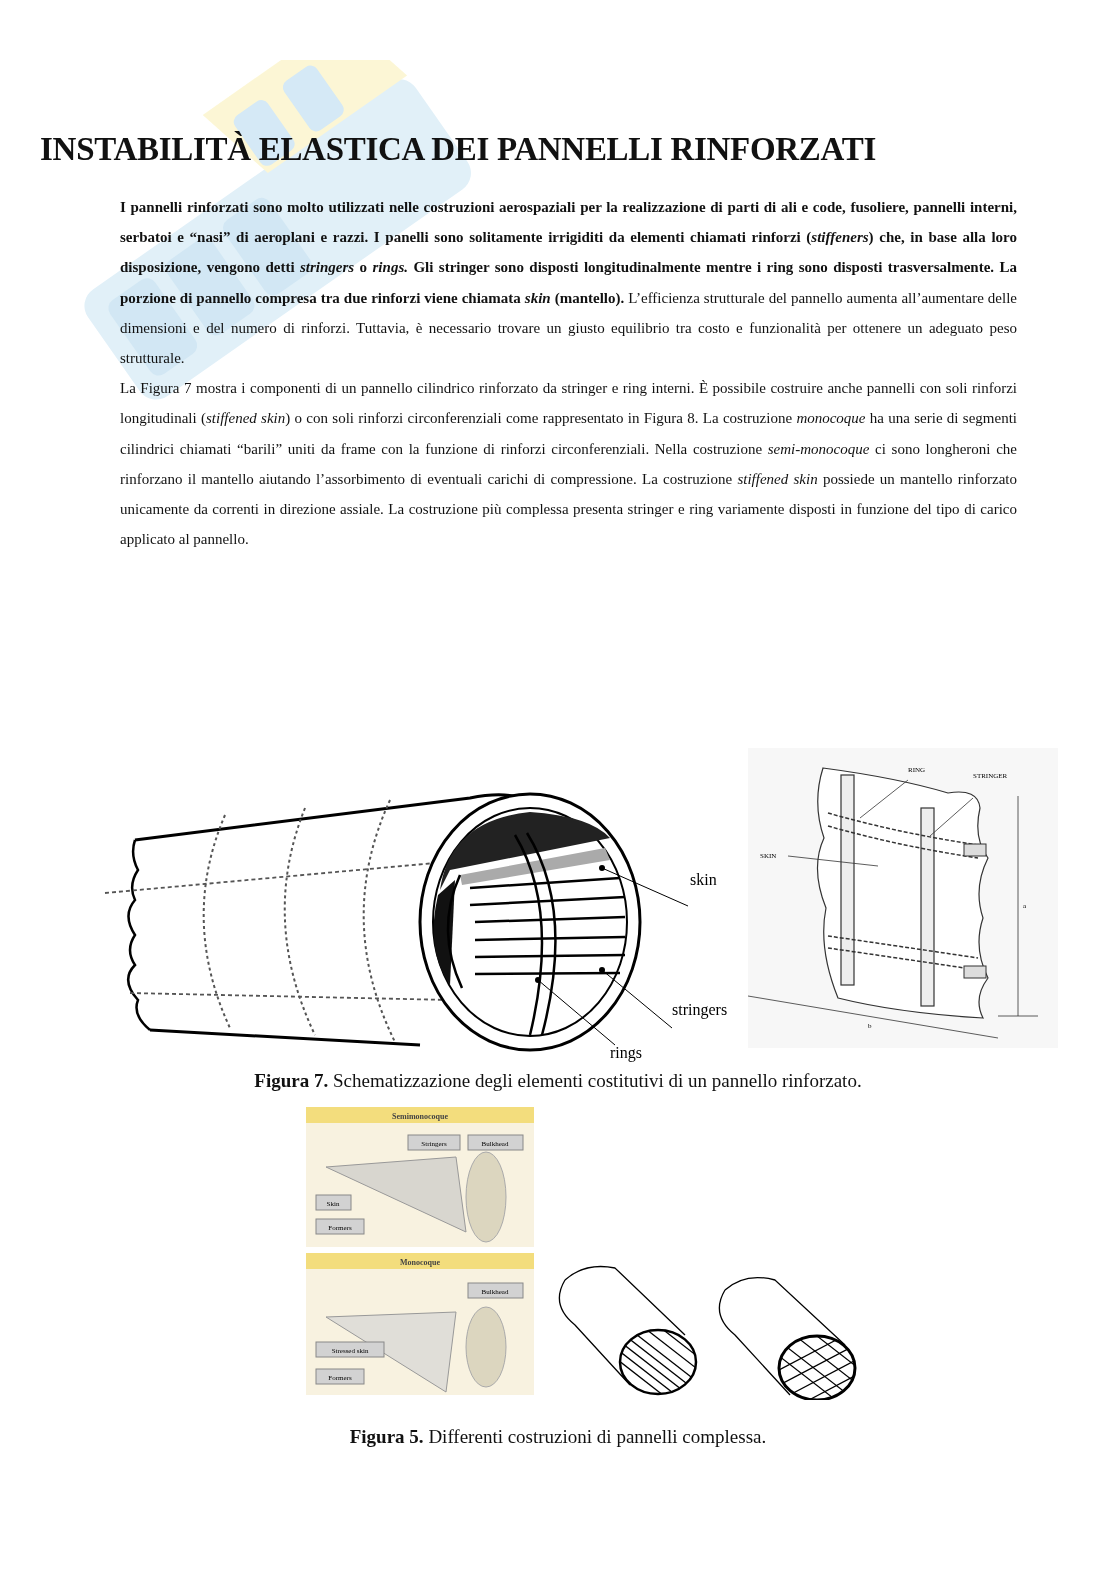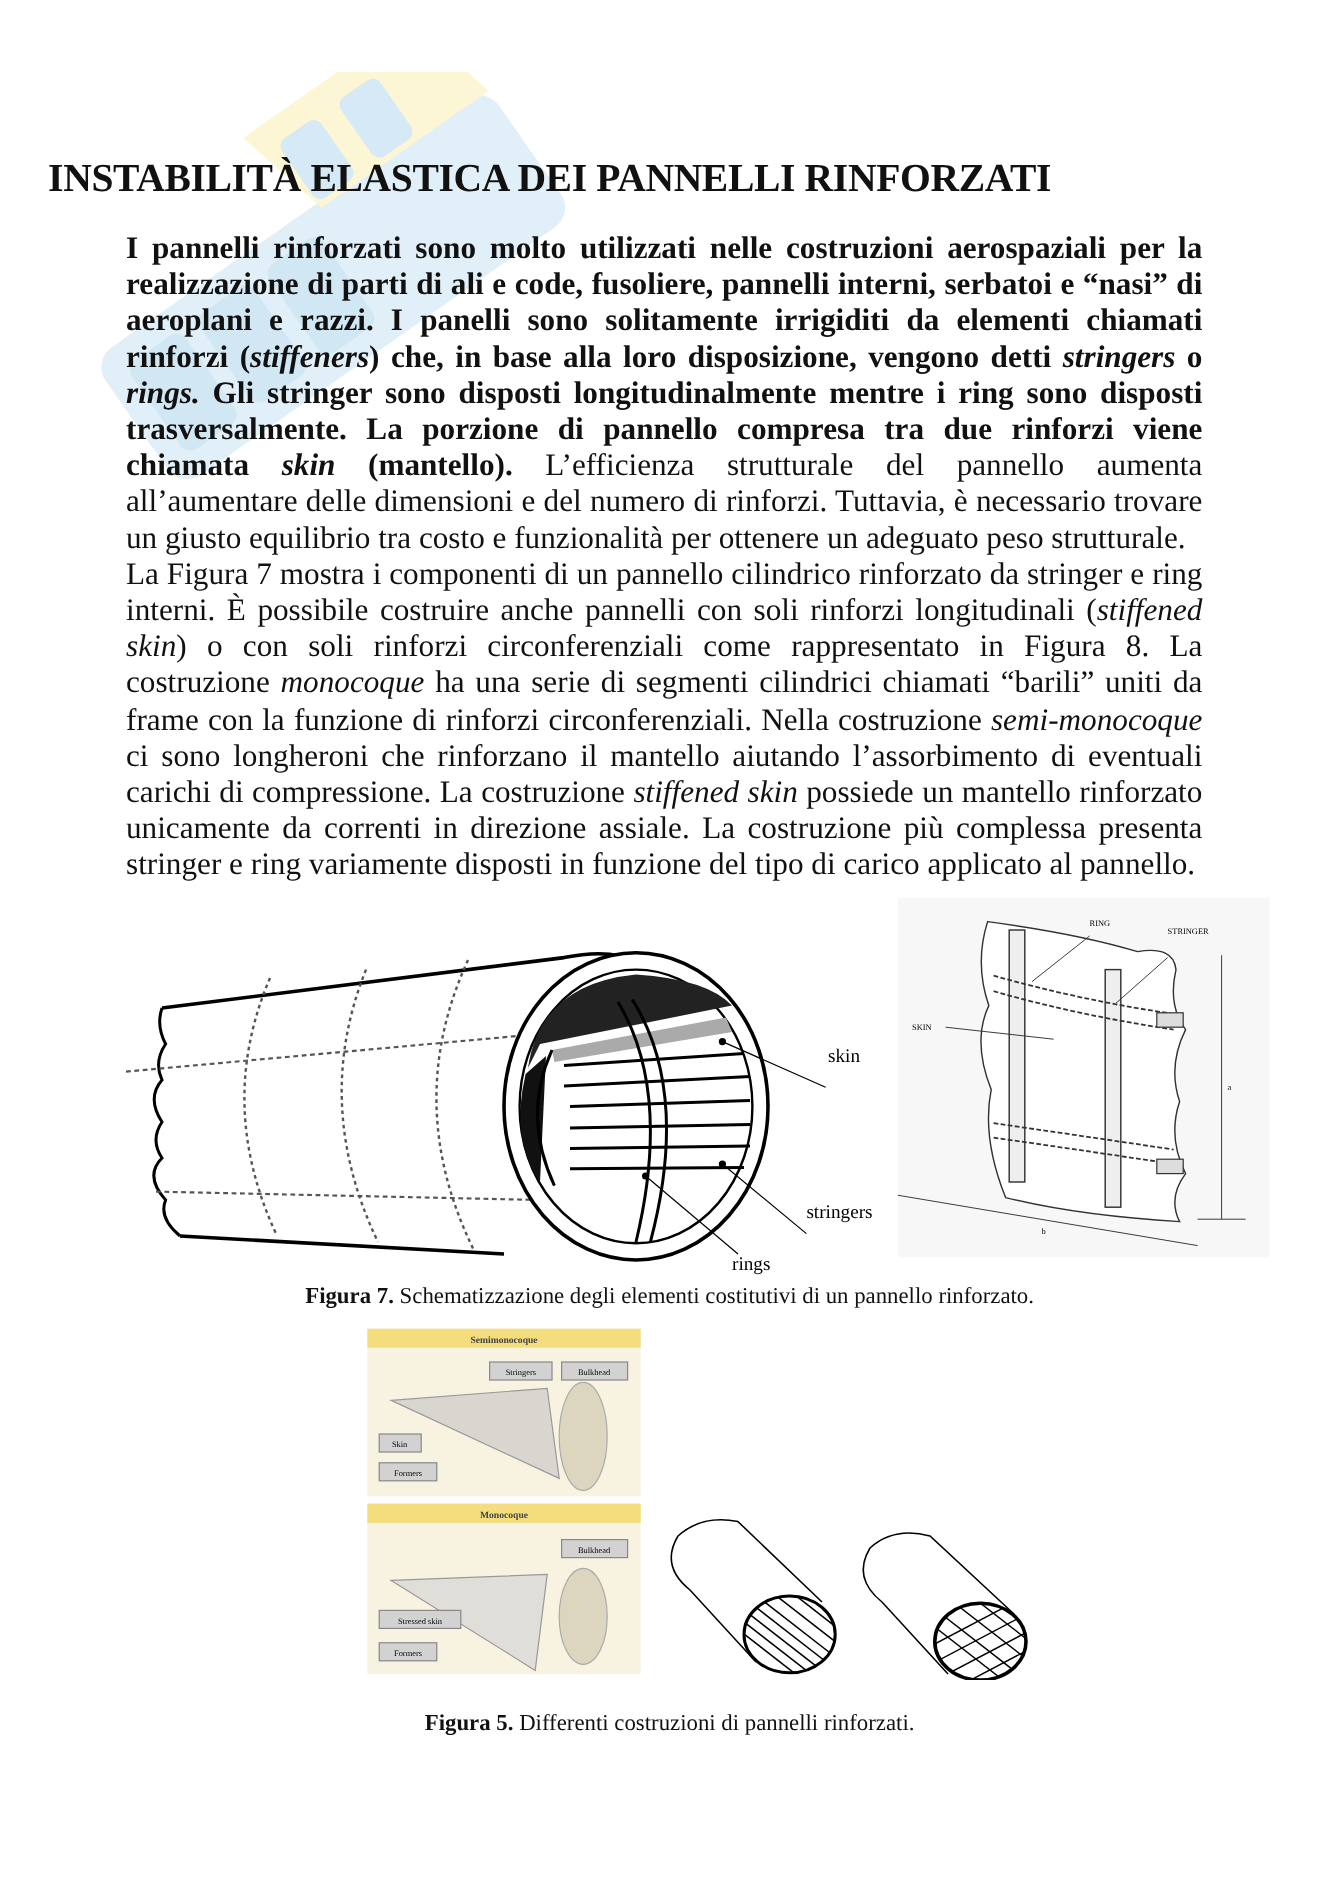--- a/index.html
+++ b/index.html
@@ -1,22 +1,22 @@
 <!DOCTYPE html>
 <html><head>
 <meta charset="utf-8">
 <style>
   html, body { margin:0; padding:0; background:#ffffff; }
   body { width:1116px; height:1579px; position:relative; overflow:hidden;
          font-family:"Liberation Serif","DejaVu Serif",serif; color:#111; }
   .watermark { position:absolute; left:30px; top:60px; width:470px; height:340px; pointer-events:none; }
   .title { position:absolute; left:0; width:916px; top:131px; text-align:center;
            font-weight:bold; font-size:33px; letter-spacing:-0.3px; margin:0; }
-  .body-text { position:absolute; left:105px; width:897px; top:192px;
-               font-size:26px; line-height:30.2px; text-align:justify; margin:0; }
+  .body-text { position:absolute; left:120px; width:897px; top:192px;
+               font-size:15px; line-height:30.2px; text-align:justify; margin:0; }
   .body-text p { margin:0; }
   .b { font-weight:bold; }
   .i { font-style:italic; }
   .fig { position:absolute; }
   .caption { position:absolute; left:0; width:1116px; text-align:center; font-size:19px; }
   .caption .b { font-weight:bold;text-align:center; }
   svg text { font-family:"Liberation Serif",serif; }
 </style>
 </head>
 <body>
@@ -169,13 +169,13 @@
       <line x1="220" y1="80" x2="310" y2="150"></line>
     <line x1="230" y1="70" x2="320" y2="140"></line>
       <line x1="245" y1="65" x2="335" y2="135"></line>
     <line x1="225" y1="140" x2="320" y2="90"></line>
       <line x1="235" y1="150" x2="330" y2="100"></line>
     <line x1="215" y1="130" x2="310" y2="80"></line>
       <line x1="245" y1="160" x2="340" y2="110"></line>
   </g>
 </svg>
 
-<div class="caption" style="top:1426px;"><span class="b">Figura 5.</span><span> Differenti costruzioni di pannelli rinforzati.</span></div>
+<div class="caption" style="top:1426px;"><span class="b">Figura 5.</span><span> Differenti costruzioni di pannelli complessa.</span></div>
 
 </body></html>

